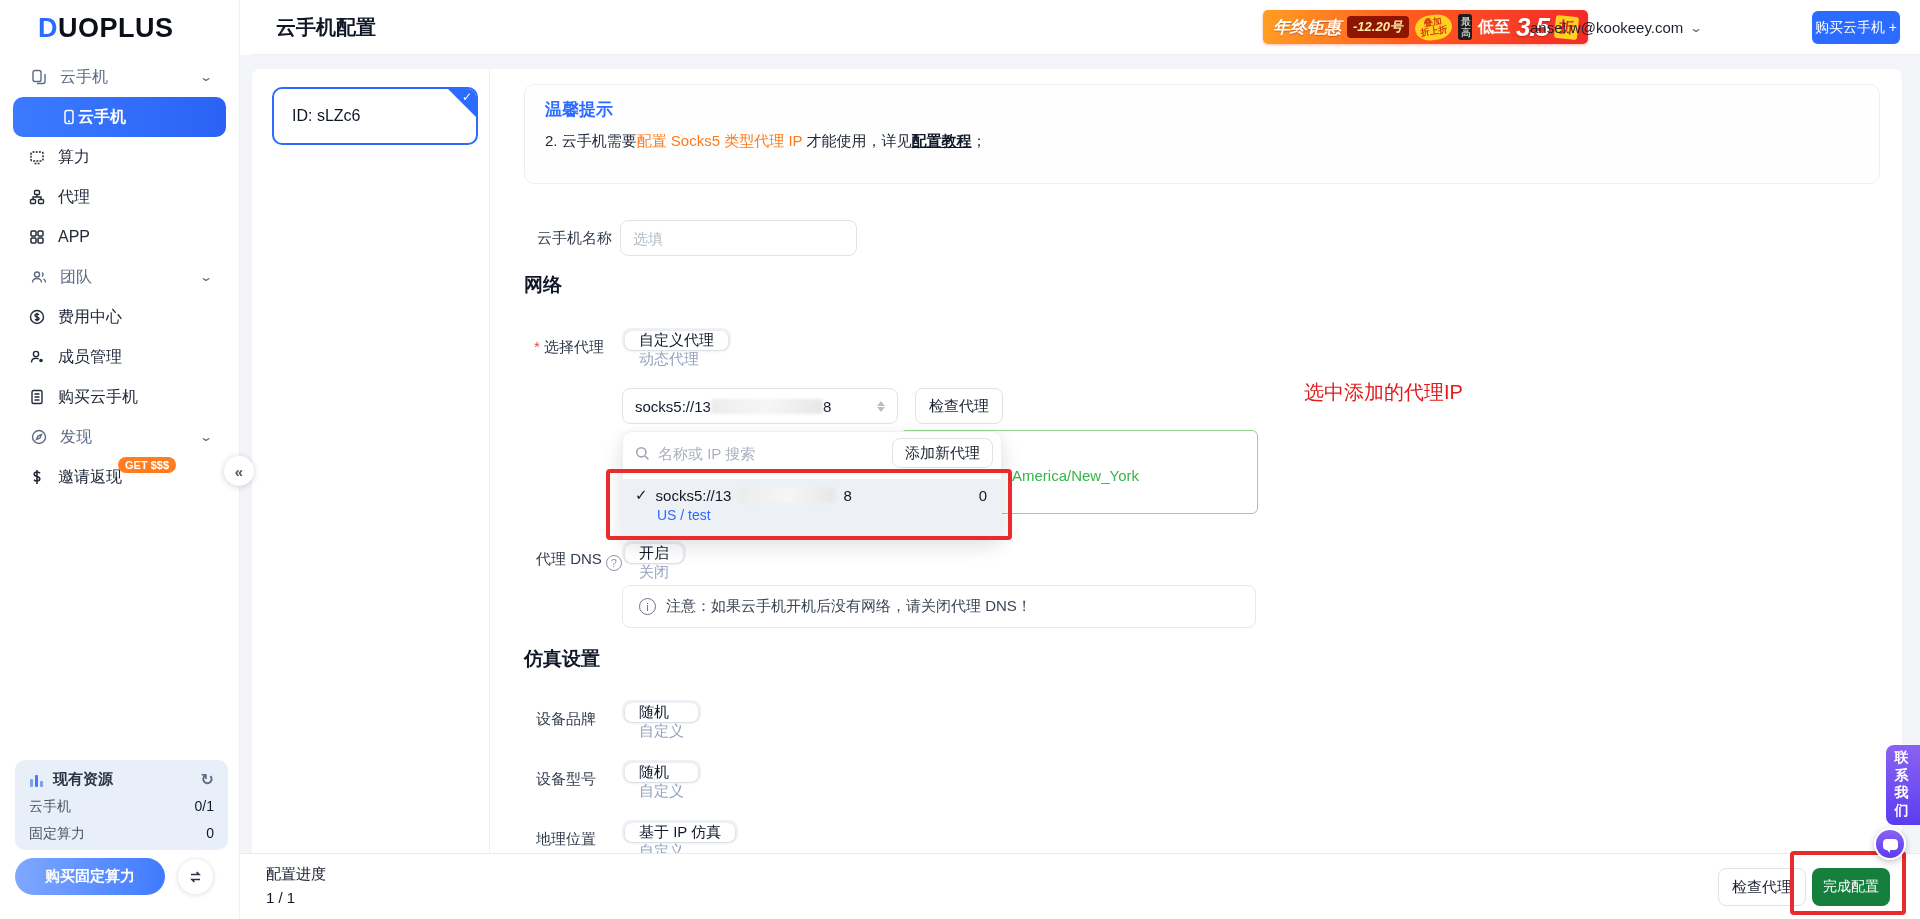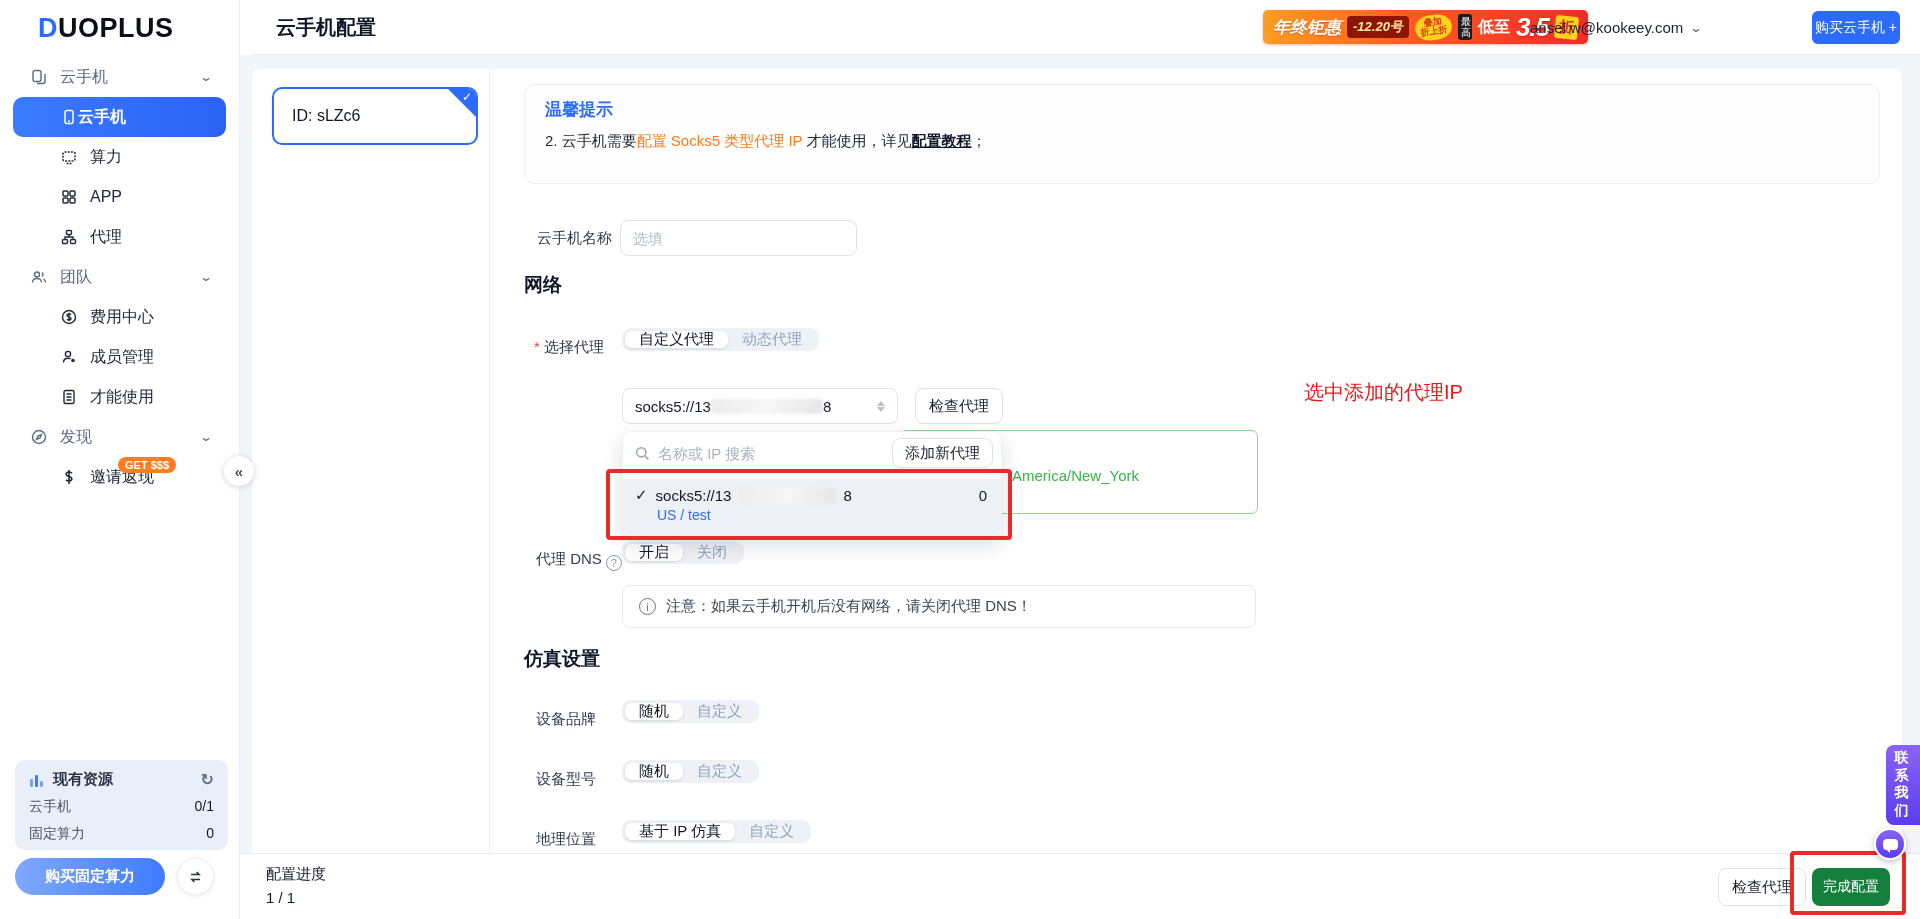--- a/index.html
+++ b/index.html
@@ -23,21 +23,21 @@
   .chev { font-size:12px; color:#5c6573; transform:scaleX(1.4); }
   #buy-top { position:absolute; left:1800px; top:11px; width:88px; height:33px; background:#2b6bff; color:#fff; border:none; border-radius:6px; font-size:14px; cursor:pointer; }
 
   
   #sidebar { position:absolute; left:0; top:0; bottom:0; width:240px; background:#fff; border-right:1px solid #eef0f3; z-index:5; }
   #logo { position:absolute; left:38px; top:13px; font-size:27px; font-weight:900; letter-spacing:.5px; color:#0b0f17; }
   #logo .d { color:#2b6bff; }
   .menu { position:absolute; top:57px; left:0; right:0; }
   .mi { height:40px; display:flex; align-items:center; font-size:16px; color:#222a3a; position:relative; cursor:pointer; }
   .mi.group { color:#5d6b85; padding-left:30px; gap:12px; }
-  .mi.child { padding-left:60px; gap:12px; }
+  .mi.child { padding-left:28px; gap:12px; }
   .mi .chev { position:absolute; right:28px; }
   .mi.active { background:linear-gradient(90deg,#3b7bff,#2b62f5); color:#fff; margin:0 13px; border-radius:10px; padding-left:47px; font-weight:bold; }
   .mi .ic { width:18px; height:18px; display:inline-flex; align-items:center; justify-content:center; }
   .badge-get { position:absolute; left:118px; top:0px; background:#ff7d1f; color:#fff; font-size:11px; font-weight:bold; padding:2px 7px; border-radius:10px; }
   #collapse-btn { position:absolute; left:224px; top:456px; width:30px; height:30px; border-radius:50%; background:#fff; box-shadow:0 1px 6px rgba(0,0,0,.18); border:none; color:#4b5565; font-size:15px; font-weight:bold; cursor:pointer; z-index:7; }
   #res-panel { position:absolute; left:15px; top:760px; width:213px; height:90px; background:#e9eff8; border-radius:10px; padding:10px 14px; }
   #res-head { display:flex; align-items:center; gap:8px; font-size:15px; font-weight:bold; color:#2b3445;text-align:right; }
   #res-refresh { margin-left:auto; color:#5d6b85; font-size:16px; cursor:pointer; }
   .res-row { display:flex; justify-content:space-between; font-size:14px; color:#4b5563; margin-top:9px; }
   .res-row b { color:#101828; font-weight:normal; }
@@ -57,21 +57,21 @@
   #notice h3 { color:#2b6bff; font-size:17px; margin-bottom:8px; }
   #notice p { font-size:15px; color:#222a3a; line-height:1.55; }
   .hl-orange { color:#ff7a1a; }
   .hl-bold { font-weight:bold; color:#101828; text-decoration:underline; }
 
   .form-label { position:absolute; font-size:15px; color:#333c4e; }
   .req::before { content:"* "; color:#e5484d; }
   .h2 { position:absolute; font-size:19px; font-weight:bold; color:#101828; }
   .input { border:1px solid #dfe3e8; border-radius:8px; background:#fff; font-size:15px; padding:0 12px; color:#101828; }
   .input::placeholder { color:#b3bcc9; }
-  .seg { position:absolute; background:#eef1f5; border-radius:9px; padding:3px; display:flex; height:23px; }
+  .seg { position:absolute; background:#eef1f5; border-radius:9px; padding:3px; display:flex; height:23px;flex-direction:column; }
   .seg span { display:flex; align-items:center; padding:0 14px; font-size:15px; border-radius:7px; cursor:pointer; white-space:nowrap; }
   .seg .on { background:#fff; color:#101828; box-shadow:0 1px 3px rgba(16,24,40,.12); }
   .seg .off { color:#94a3bd; }
   .btn-ghost { background:#fff; border:1px solid #dfe3e8; border-radius:8px; font-size:15px; color:#1c2330; cursor:pointer; }
   .btn-primary { background:#15803d; border:none; border-radius:8px; font-size:14px; color:#fff; cursor:pointer; }
   .redact { display:inline-block; background:linear-gradient(90deg,#ececec,#f6f6f6,#e7e7e7); border-radius:3px; height:15px; vertical-align:-2px; filter:blur(1.6px); }
 
   #proxy-select { position:absolute; left:370px; top:319px; width:276px; height:36px; display:flex; align-items:center; cursor:pointer; }
   #proxy-caret { margin-left:auto; display:flex; flex-direction:column; gap:1px; color:#b9bfc9; }
   #proxy-caret i { width:0; height:0; border-left:4px solid transparent; border-right:4px solid transparent; }
@@ -145,40 +145,40 @@
       <span class="ic">
           <svg class="ic-s" width="16" height="16" viewBox="0 0 16 16" fill="none" stroke="currentColor" stroke-width="1.5" stroke-dasharray="2 1.2">
             <rect x="2" y="3" width="12" height="9" rx="1.5"></rect>
             <path d="M5.5 14.5h5"></path>
           </svg>
         </span>
       <span>算力</span>
     </div>
     <div class="mi child">
       <span class="ic">
+          <svg class="ic-s" width="16" height="16" viewBox="0 0 16 16" fill="none" stroke="currentColor" stroke-width="1.4">
+            <rect x="5.5" y="1.5" width="5" height="4" rx="1"></rect>
+            <rect x="1.5" y="10.5" width="5" height="4" rx="1"></rect>
+            <rect x="9.5" y="10.5" width="5" height="4" rx="1"></rect>
+            <path d="M8 5.5v2.5M4 10.5V8h8v2.5"></path>
+          </svg>
+        </span>
+      <span>代理</span>
+    </div>
+    <div class="mi child">
+      <span class="ic">
           <svg class="ic-s" width="16" height="16" viewBox="0 0 16 16" fill="none" stroke="currentColor" stroke-width="1.5">
             <rect x="2" y="2" width="5" height="5" rx="1"></rect>
             <rect x="9" y="2" width="5" height="5" rx="1"></rect>
             <rect x="2" y="9" width="5" height="5" rx="1"></rect>
             <rect x="9" y="9" width="5" height="5" rx="1"></rect>
           </svg>
         </span>
       <span>APP</span>
     </div>
-    <div class="mi child">
-      <span class="ic">
-          <svg class="ic-s" width="16" height="16" viewBox="0 0 16 16" fill="none" stroke="currentColor" stroke-width="1.4">
-            <rect x="5.5" y="1.5" width="5" height="4" rx="1"></rect>
-            <rect x="1.5" y="10.5" width="5" height="4" rx="1"></rect>
-            <rect x="9.5" y="10.5" width="5" height="4" rx="1"></rect>
-            <path d="M8 5.5v2.5M4 10.5V8h8v2.5"></path>
-          </svg>
-        </span>
-      <span>代理</span>
-    </div>
     <div class="mi group">
       <span class="ic">
           <svg class="ic-s" width="16" height="16" viewBox="0 0 16 16" fill="none" stroke="currentColor" stroke-width="1.4">
             <circle cx="6" cy="5.5" r="2.5"></circle>
             <path d="M1.5 13.5c0-2.5 2-4 4.5-4s4.5 1.5 4.5 4"></path>
             <path d="M11 3.5a2.5 2.5 0 0 1 0 4M12.5 9.8c1.3.6 2 1.9 2 3.7"></path>
           </svg>
         </span>
       <span>团队</span>
       <span class="chev">⌄</span>
@@ -202,21 +202,21 @@
         </span>
       <span>成员管理</span>
     </div>
     <div class="mi child">
       <span class="ic">
           <svg class="ic-s" width="16" height="16" viewBox="0 0 16 16" fill="none" stroke="currentColor" stroke-width="1.4">
             <rect x="3" y="1.5" width="10" height="13" rx="1.5"></rect>
             <path d="M5.5 5h5M5.5 8h5M5.5 11h5"></path>
           </svg>
         </span>
-      <span>才能使用</span>
+      <span>购买云手机</span>
     </div>
     <div class="mi group">
       <span class="ic">
           <svg class="ic-s" width="16" height="16" viewBox="0 0 16 16" fill="none" stroke="currentColor" stroke-width="1.4">
             <circle cx="8" cy="8" r="6.5"></circle>
             <path d="M10.5 5.5 9 9l-3.5 1.5L7 7z"></path>
           </svg>
         </span>
       <span>发现</span>
       <span class="chev">⌄</span>

